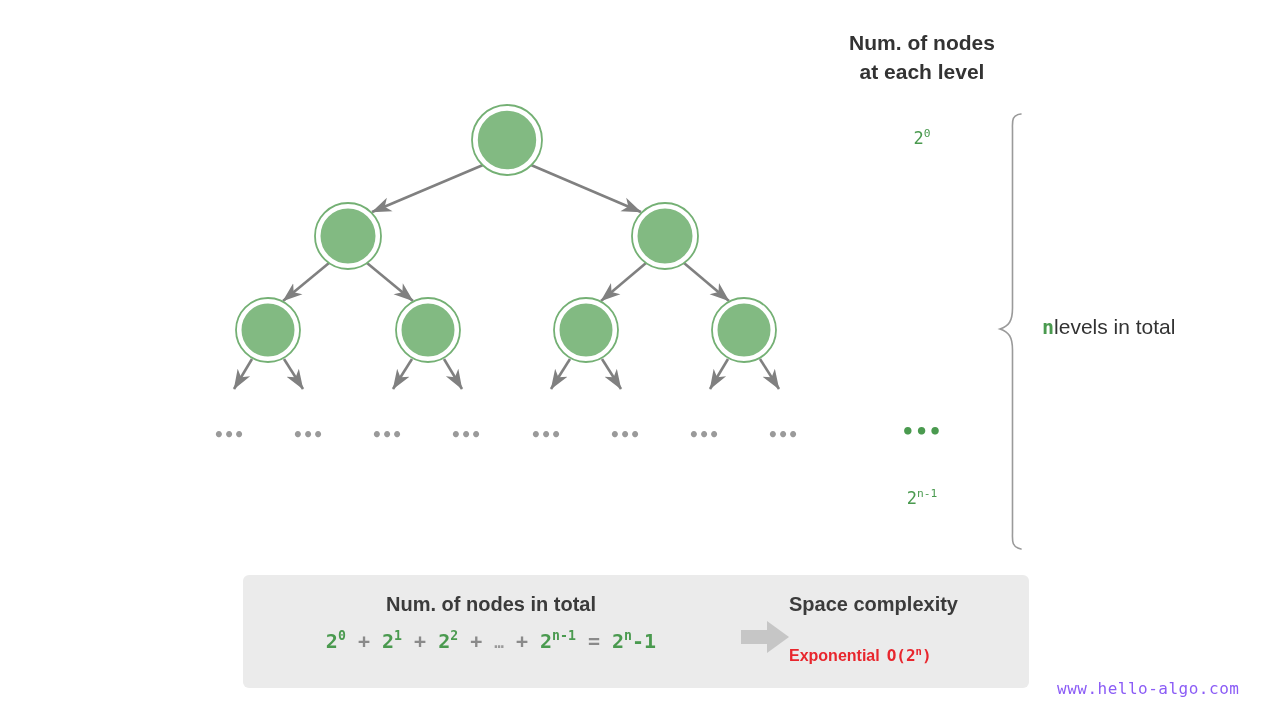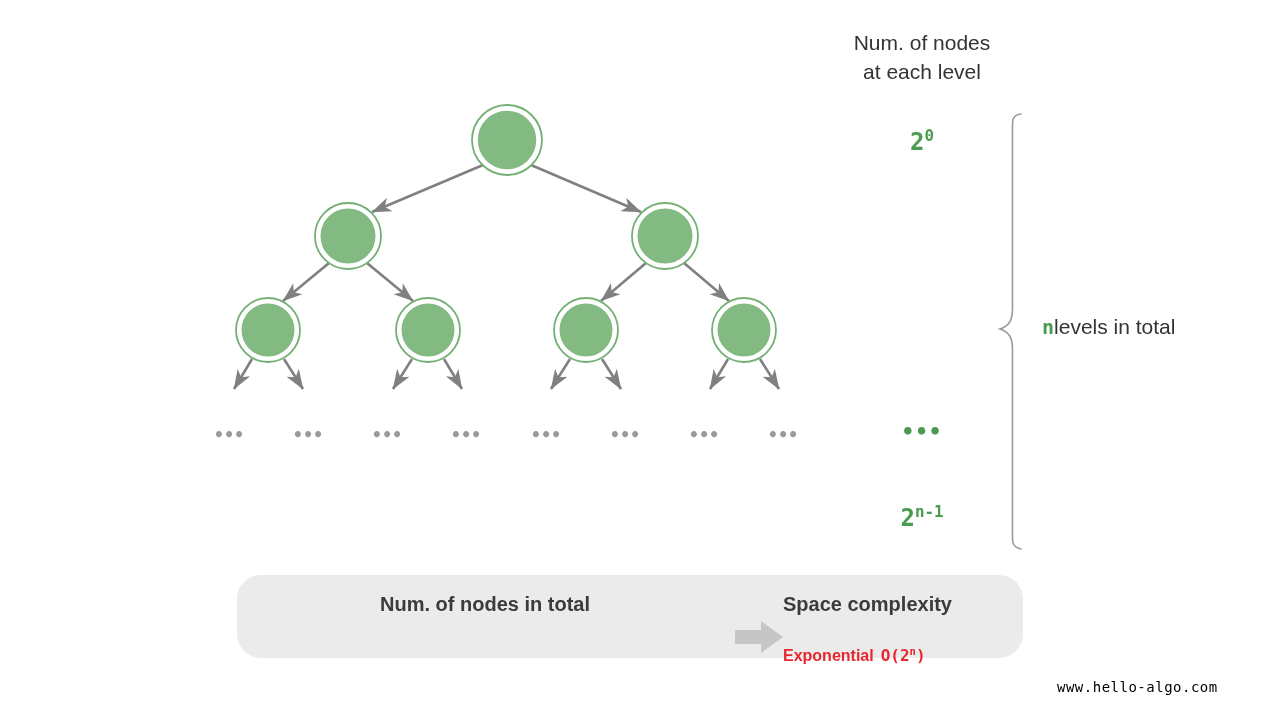--- a/index.html
+++ b/index.html
@@ -36,30 +36,30 @@
     position: absolute;
     left: 842px;
     top: 28px;
     width: 160px;
     text-align: center;
   }
   .column-title {
     font-size: 21px;
     color: #333333;
     line-height: 29px;
-    font-weight: 400;
+    font-weight: 700;
     white-space: pre-line;
   }
   .level-label {
     position: absolute;
     width: 160px;
     left: 0;
     font-family: "DejaVu Sans Mono", monospace;
-    font-weight: bold;
-    font-size: 24px;
+    font-weight: normal;
+    font-size: 17px;
     color: #4a9a4f;
     letter-spacing: 0px;
   }
   .level-label sup {
     font-size: 0.66em;
     vertical-align: super;
     line-height: 0;
   }
   .level-dots {
     position: absolute;
@@ -95,26 +95,26 @@
     color: #4a9a4f;
     font-size: 20px;
   }
   #total-levels .plain {
     font-family: "Liberation Sans", sans-serif;
   }
 
   
   #summary-box {
     position: absolute;
-    left: 237px;
+    left: 243px;
     top: 575px;
     width: 786px;
-    height: 83px;
+    height: 113px;
     background: #ebebeb;
-    border-radius: 24px;
+    border-radius: 6px;
   }
   #summary-left {
     position: absolute;
     left: 0px;
     top: 16px;
     width: 496px;
     text-align: center;
   }
   #summary-right {
     position: absolute;
@@ -175,22 +175,22 @@
     width: 60px;
     height: 40px;
   }
 
   
   #watermark {
     position: absolute;
     left: 1057px;
     top: 679px;
     font-family: "DejaVu Sans Mono", monospace;
-    font-size: 14px;
-    color: #000000;
+    font-size: 16px;
+    color: #8b5cf6;
     letter-spacing: 0.5px;
   }
 </style>
 </head>
 <body>
 
 <div id="stage">
 
   <svg id="tree-svg" viewBox="0 0 860 470">
     <defs>
@@ -266,21 +266,21 @@
   </svg>
 
   <div id="level-column">
     <div class="column-title">Num. of nodes
 at each level</div>
 
     <div class="level-label" style="top:100px;">
       <span>2</span><sup>0</sup>
     </div>
     <div class="level-dots" style="top:392px;">•••</div>
-    <div class="level-label" style="top:476px;">
+    <div class="level-label" style="top:460px;">
       <span>2</span><sup>n-1</sup>
     </div>
   </div>
 
   <svg id="brace-svg" viewBox="0 0 40 442">
     <path d="M26,2
              C16,3 17.5,10 17.5,18
              L17.5,196
              C17.5,209 14,214 5,217
              C14,220 17.5,225 17.5,238
@@ -289,20 +289,33 @@
   </svg>
 
   <div id="total-levels">
     <span class="mono-green">n</span><span class="plain">levels in total</span>
   </div>
 
   <div id="summary-box">
 
     <div id="summary-left">
       <div class="summary-heading">Num. of nodes in total</div>
+      <div class="summary-formula">
+        <span>2</span><sup>0</sup>
+        <span class="op">+</span>
+        <span>2</span><sup>1</sup>
+        <span class="op">+</span>
+        <span>2</span><sup>2</sup>
+        <span class="op">+</span>
+        <span class="ell">…</span>
+        <span class="op">+</span>
+        <span>2</span><sup>n-1</sup>
+        <span class="op">=</span>
+        <span>2</span><sup>n</sup><span>-1</span>
+      </div>
     </div>
 
     <svg id="summary-arrow" viewBox="0 0 60 40">
       <path d="M4,13 L30,13 L30,4 L52,20 L30,36 L30,27 L4,27 Z" fill="#c6c6c6"></path>
     </svg>
 
     <div id="summary-right">
       <div class="summary-heading">Space complexity</div>
       <div class="summary-result">
         <span>Exponential</span><span class="mono"><span>O(</span><span>2</span><sup>n</sup><span>)</span></span>

